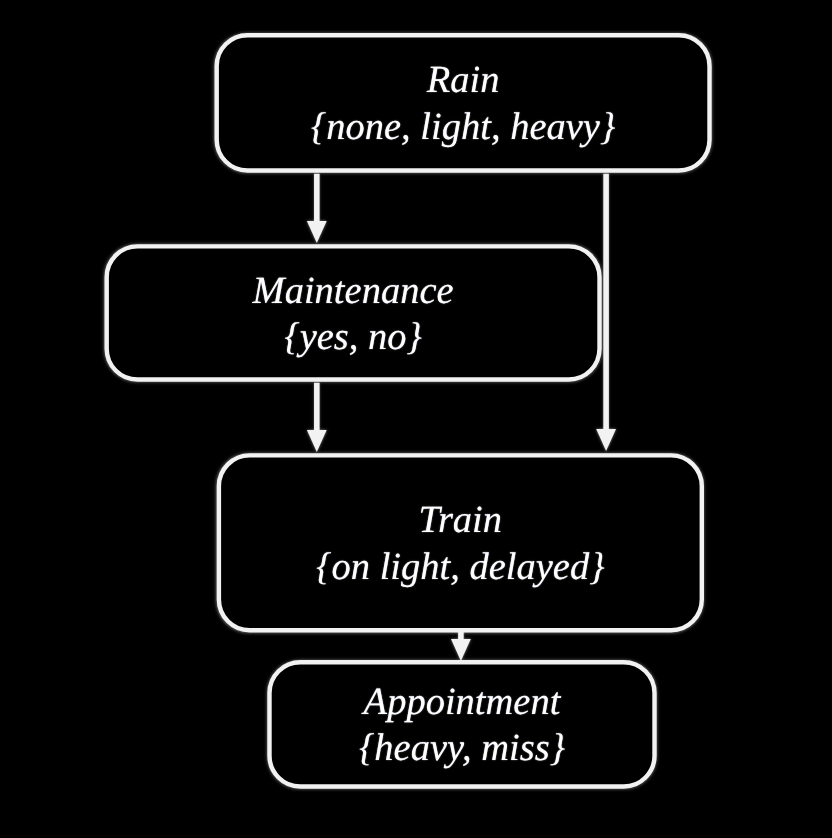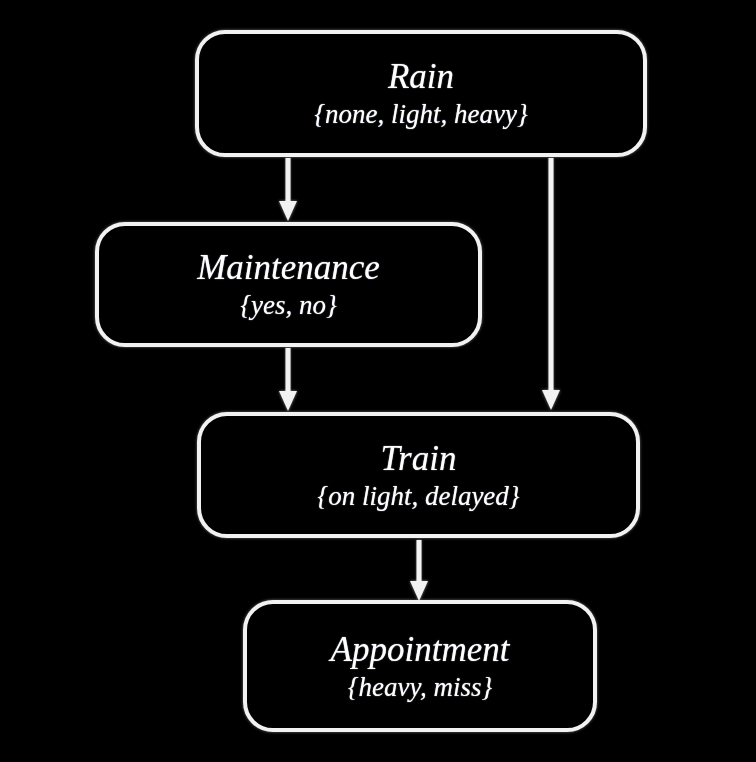--- a/index.html
+++ b/index.html
@@ -34,27 +34,27 @@
   .node .states {
     color: #ffffff;
     font-style: italic;
     font-weight: 400;
     line-height: 1.14;
     white-space: nowrap;
     text-shadow: 0 0 1px rgba(160,190,255,0.85),
                  0 0 2px rgba(120,90,40,0.55);
   }
   .node .label  { font-size: 35px; font-family: Liberation Serif, serif; }
-  .node .states { font-size: 27px; margin-top: 2px; }
+  .node .states { font-size: 35px; margin-top: 2px; }
 
   
   #node-rain        { left: 195px; top: 30px;  width: 452px; height: 127px; }
-  #node-maintenance { left: 95px;  top: 222px; width: 387px; height: 125px; }
-  #node-train       { left: 197px; top: 412px; width: 443px; height: 126px; }
-  #node-appointment { left: 243px; top: 600px; width: 354px; height: 132px; }
+  #node-maintenance { left: 95px;  top: 222px; width: 452px; height: 125px; }
+  #node-train       { left: 197px; top: 412px; width: 443px; height: 163px; }
+  #node-appointment { left: 243px; top: 600px; width: 354px; height: 117px; }
 
   
   .edge {
     position: absolute;
     z-index: 1;
   }
   .edge .stem {
     position: absolute;
     left: 50%;
     top: 0;

